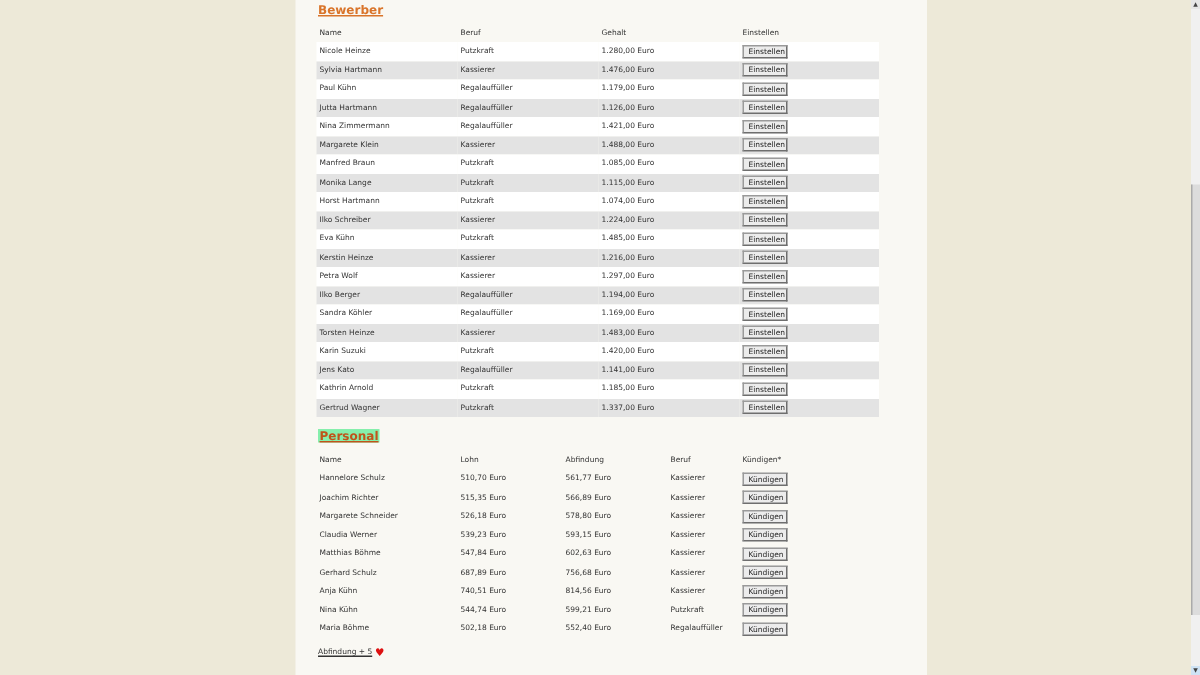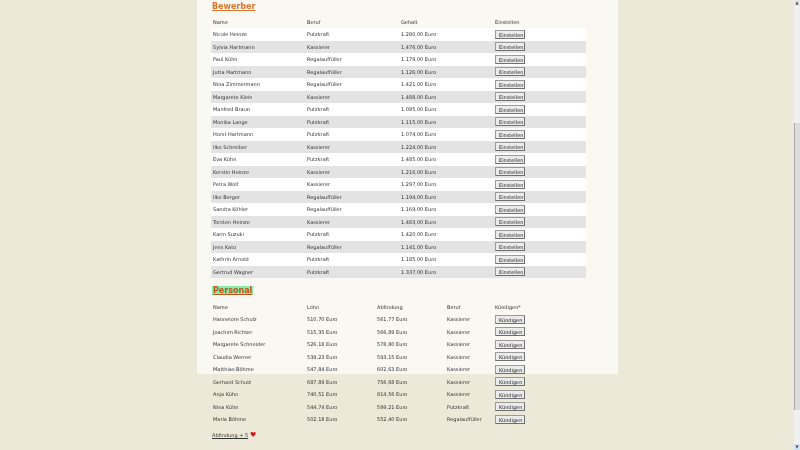--- a/index.html
+++ b/index.html
@@ -9,21 +9,21 @@
       font-family: "DejaVu Sans", sans-serif;
       font-size: 5px;
       color: #333;
       position: relative;
     }
     .column {
       position: absolute;
       left: 197px;
       top: 0;
       width: 421px;
-      height: 374px;
+      height: 450px;
       background: #f9f8f3;
     }
     .section-title {
       position: absolute;
       left: 15px;
       font-family: "DejaVu Sans", sans-serif;
       font-weight: bold;
       font-size: 8px;
       color: #d9742a;
       text-decoration: underline;

